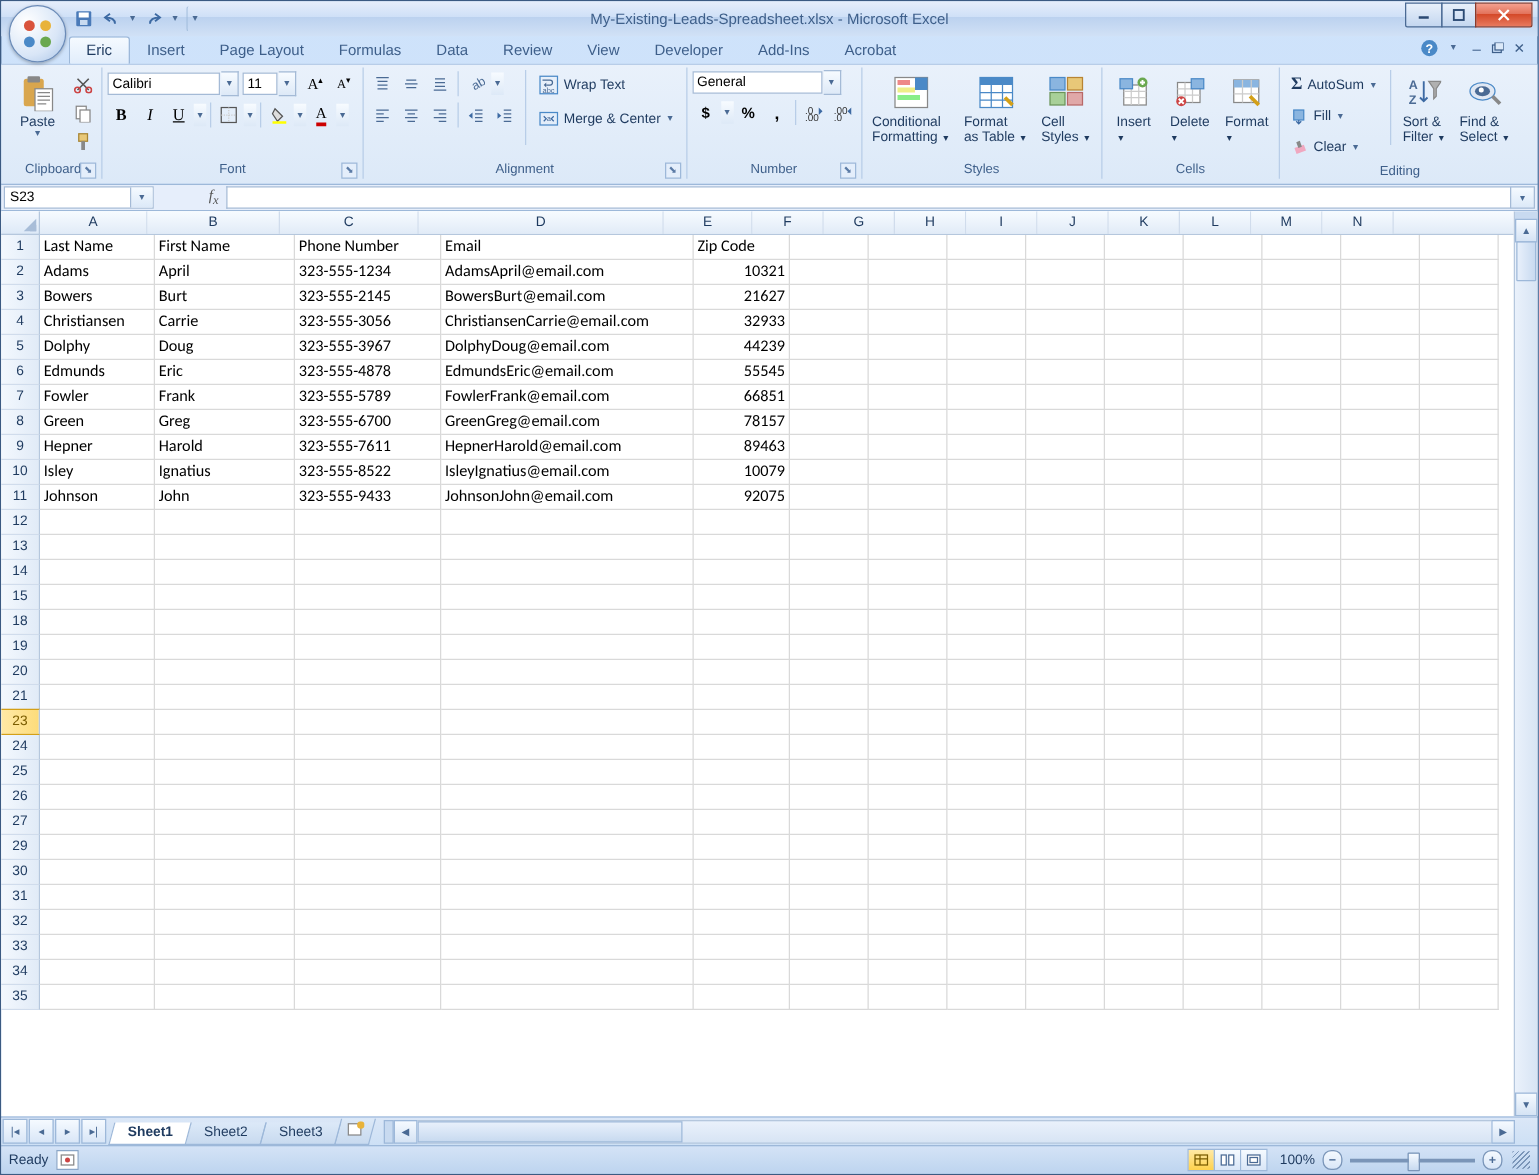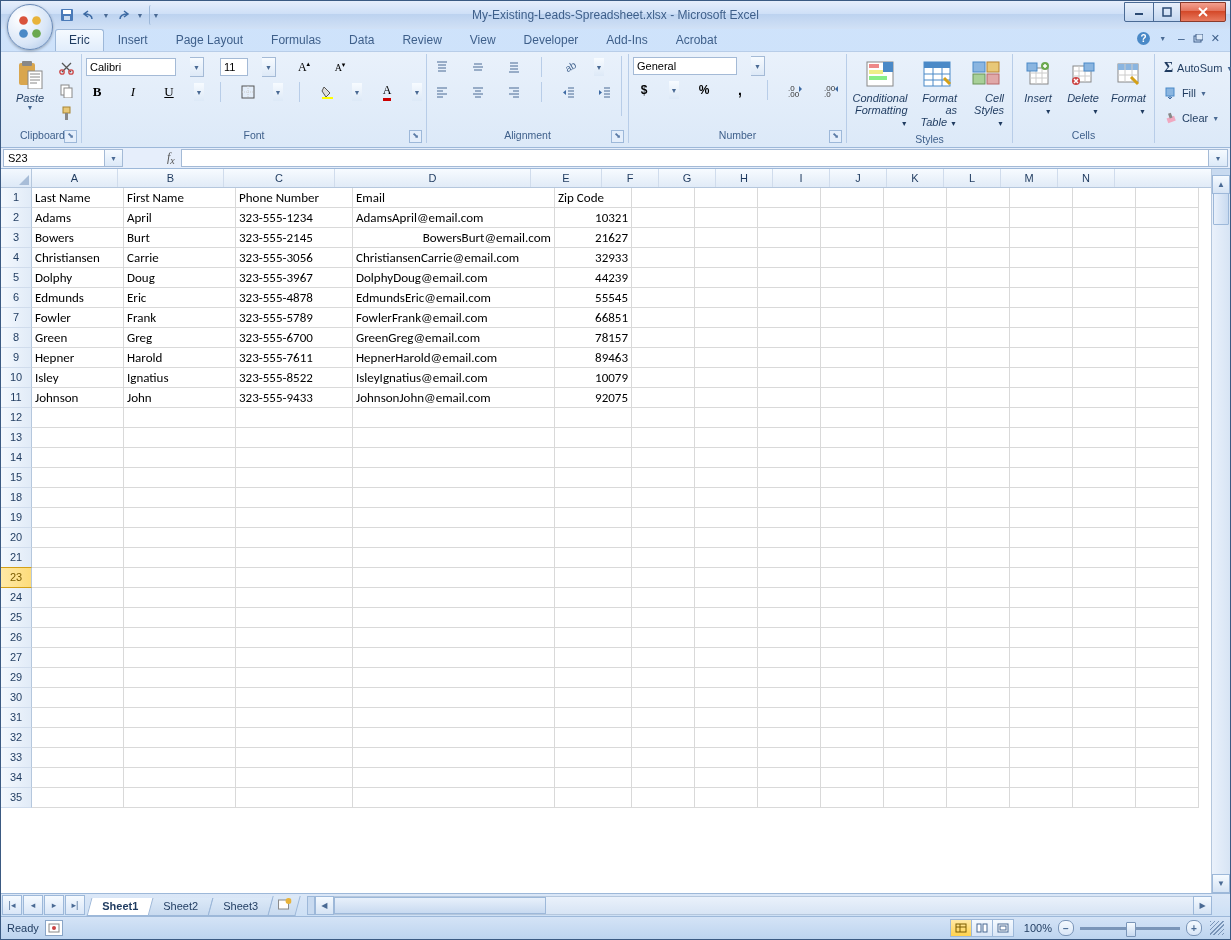--- a/index.html
+++ b/index.html
@@ -20,23 +20,23 @@
   .tab.active{background:linear-gradient(to bottom,#f5faff,#e1edfb);border-color:#9db8d9;border-radius:3px 3px 0 0;color:#1e3a5f;}
   .tabs .help{position:absolute;right:10px;top:2px;display:flex;align-items:center;gap:8px;}
   .help span{color:#3e5f8a;cursor:pointer;}
   .ribbon{height:93px;background:linear-gradient(to bottom,#e9f1fb 0%,#dce9f8 100%);border-top:1px solid #b8cde8;border-bottom:1px solid #9db8d9;display:flex;padding:2px 3px 0;}
   .group{border-right:1px solid #b8cde8;display:flex;flex-direction:column;padding:2px 4px 0;height:89px;box-sizing:border-box;position:relative;}
   .group-title{font-size:10.5px;color:#3e5f8a;text-align:center;padding:1px 0 2px;margin-top:auto;position:relative;}
   .group-title .dlg{position:absolute;right:0;top:2px;width:11px;height:11px;border:1px solid #9db8d9;font-size:8px;line-height:9px;color:#5b7ba6;text-align:center;background:#e4eefb;}
   .group-body{display:flex;gap:3px;flex:1;}
   .bigbtn{display:flex;flex-direction:column;align-items:center;justify-content:flex-start;padding:2px 4px;border-radius:3px;min-width:36px;cursor:pointer;}
   .bigbtn .ic{width:32px;height:32px;display:flex;align-items:center;justify-content:center;margin-bottom:2px;}
-  .bigbtn .lbl{font-size:11px;color:#1e3a5f;text-align:right;line-height:12px;font-style:italic;}
+  .bigbtn .lbl{font-size:11px;color:#1e3a5f;text-align:left;line-height:12px;}
   .smallbtn{width:22px;height:22px;display:flex;align-items:center;justify-content:center;border-radius:2px;cursor:pointer;}
-  .row{display:flex;align-items:center;gap:14px;}
+  .row{display:flex;align-items:center;gap:1px;}
   .vcol{display:flex;flex-direction:column;gap:1px;}
   input.combo{border:1px solid #a4bad6;background:#fff;height:18px;font-size:11px;padding:0 3px;box-sizing:border-box;}
   .dd{width:13px;height:18px;border:1px solid #a4bad6;border-left:none;background:linear-gradient(to bottom,#f7fbff,#dde9f7);display:flex;align-items:center;justify-content:center;font-size:7px;color:#4a6a94;}
   .widebtn{height:22px;border:1px solid transparent;border-radius:2px;display:flex;align-items:center;padding:0 4px;gap:4px;font-size:11px;color:#1e3a5f;cursor:pointer;}
   .sep{width:1px;background:#b8cde8;height:60px;margin:0 2px;}
   .formula-bar{height:20px;background:#e6eefb;border-bottom:1px solid #9db8d9;display:flex;align-items:stretch;}
   .name-box{width:110px;border:1px solid #a4bad6;background:#fff;margin:1px 0 1px 2px;display:flex;align-items:center;padding:0 4px;font-size:11px;position:relative;}
   .name-box .dd2{position:absolute;right:0;top:0;width:17px;height:100%;border-left:1px solid #a4bad6;background:linear-gradient(to bottom,#f5faff,#dce9f8);display:flex;align-items:center;justify-content:center;font-size:7px;color:#4a6a94;}
   .fx-area{display:flex;align-items:center;margin:1px 0 1px 44px;}
   .fx{font-style:italic;font-family:serif;font-size:12px;color:#555;margin-right:6px;}
@@ -322,20 +322,40 @@
               </div>
             <div class="smallbtn">
                 <svg width="14" height="14">
                   <path d="M6 3h6M6 6h6M6 9h6M6 12h6" stroke="#4a6a94"></path>
                   <path d="M1 5 L4 7.5 L1 10" fill="#3d6aa3"></path>
                 </svg>
               </div>
           </div>
         </div>
         <div class="sep"></div>
+        <div class="vcol" style="gap:3px">
+          <div class="widebtn">
+              <svg width="16" height="16">
+                <rect x="1" y="1" width="14" height="14" stroke="#4a89c7" fill="none"></rect>
+                <path d="M3 4h6a2 2 0 0 1 0 4h-3" stroke="#4a6a94" fill="none"></path>
+                <path d="M6 6 L4 8 L6 10" fill="#4a6a94"></path>
+                <text x="3" y="14" font-size="6" fill="#4a6a94">abc</text>
+              </svg>
+              <span>Wrap Text</span>
+            </div>
+          <div class="widebtn">
+              <svg width="16" height="16">
+                <rect x="1" y="3" width="14" height="10" stroke="#4a89c7" fill="none"></rect>
+                <path d="M4 6 L6 8 L4 10 M12 6 L10 8 L12 10" stroke="#3d6aa3" fill="none"></path>
+                <text x="8" y="10" font-size="6" text-anchor="middle" fill="#4a6a94">a</text>
+              </svg>
+              <span>Merge &amp; Center</span>
+              <span style="font-size:7px;color:#4a6a94">▼</span>
+            </div>
+        </div>
       </div>
       <div class="group-title"><span>Alignment</span><span class="dlg">⬊</span></div>
     </div>
 
     <div class="group">
       <div class="group-body">
           <div class="vcol" style="gap:3px">
         <div class="row">
               <input class="combo" style="width: 104px;" value="General">
               <div class="dd">▼</div>
@@ -570,21 +590,21 @@
             <div class="cell" style="width: 56px;"></div>
             <div class="cell" style="width: 56px;"></div>
             <div class="cell" style="width: 56px;"></div>
             <div class="cell" style="width: 56px;"></div>
           </div>
           <div class="gridrow">
             <div class="rh">3</div>
             <div class="cell" style="width: 85px;">Bowers</div>
             <div class="cell" style="width: 105px;">Burt</div>
             <div class="cell" style="width: 110px;">323-555-2145</div>
-            <div class="cell" style="width: 195px; text-align: right;">BowersBurt@email.com</div>
+            <div class="cell" style="width: 195px;">BowersBurt@email.com</div>
             <div class="cell num" style="width: 70px;">21627</div>
             <div class="cell" style="width: 56px;"></div>
             <div class="cell" style="width: 56px;"></div>
             <div class="cell" style="width: 56px;"></div>
             <div class="cell" style="width: 56px;"></div>
             <div class="cell" style="width: 56px;"></div>
             <div class="cell" style="width: 56px;"></div>
             <div class="cell" style="width: 56px;"></div>
             <div class="cell" style="width: 56px;"></div>
             <div class="cell" style="width: 56px;"></div>

